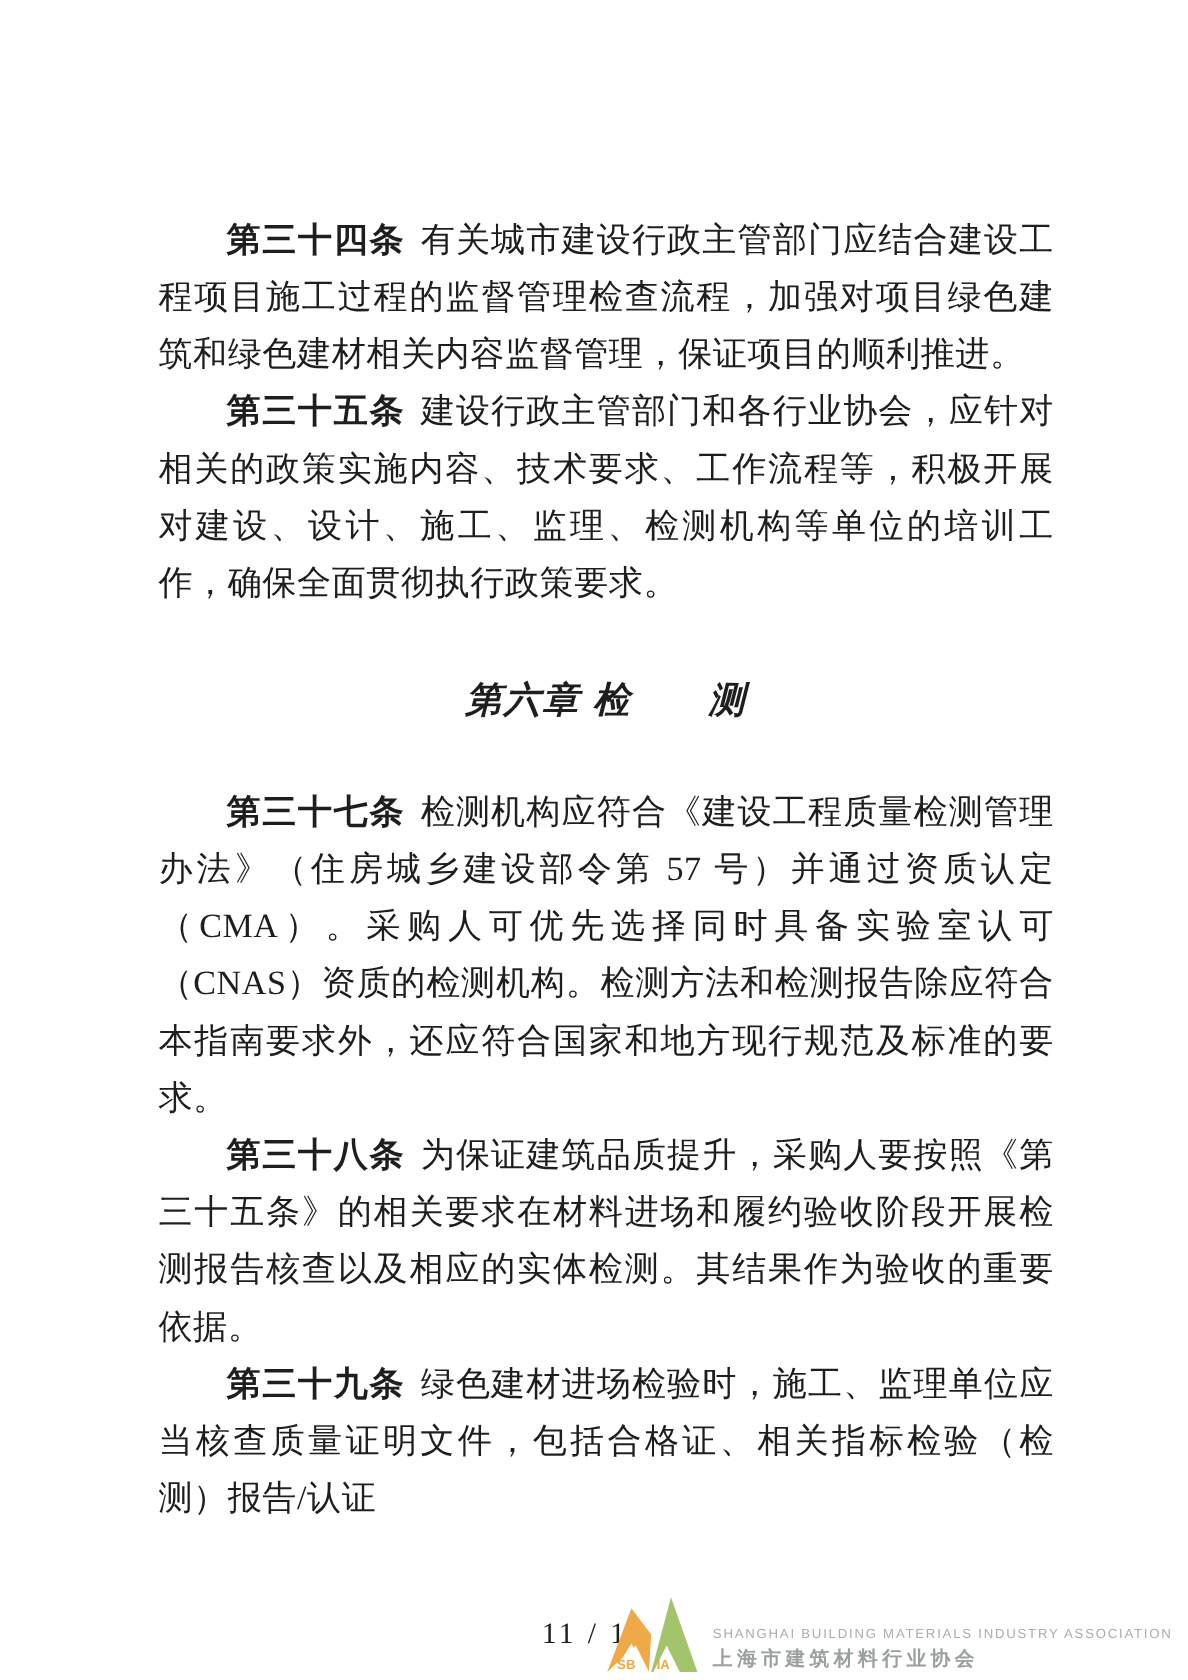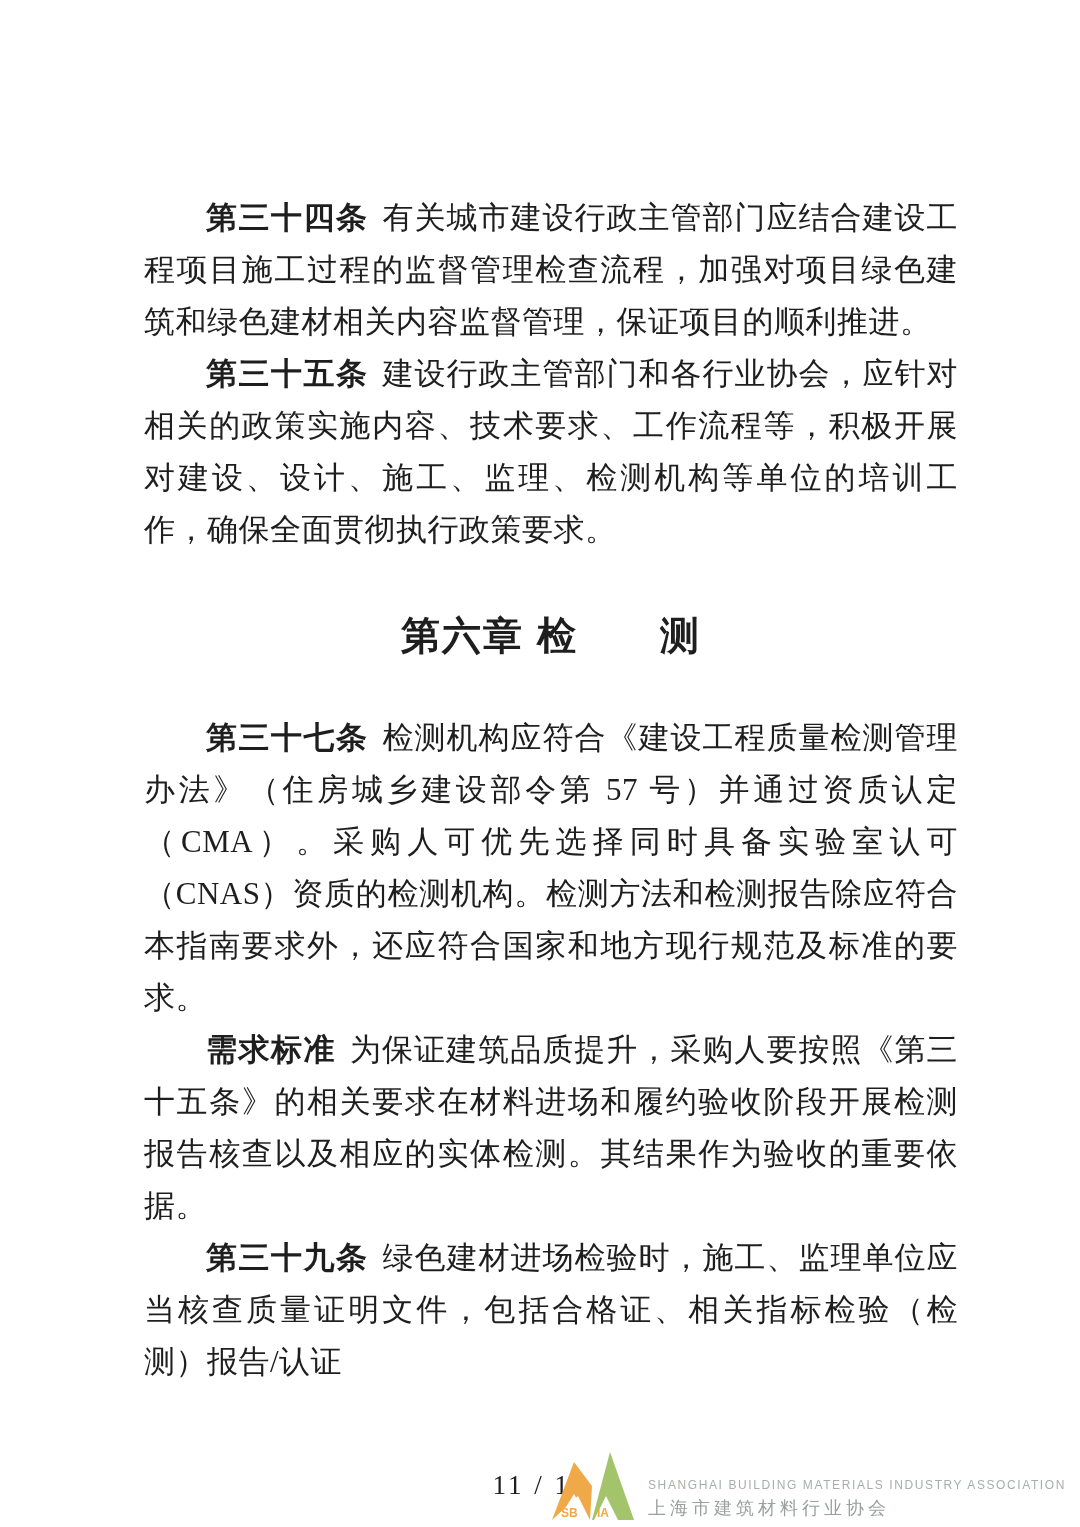--- a/index.html
+++ b/index.html
@@ -37,24 +37,25 @@
     font-family: "Liberation Sans", sans-serif;
     font-weight: bold;
     margin-right: 0.45em;
     letter-spacing: 1px;
   }
   .chapter-heading {
     margin: 56px 0 52px 0;
     text-align: center;
     font-family: "Liberation Sans", sans-serif;
     font-weight: bold;
-    font-size: 39px;
+    font-size: 33px;
     line-height: 48px;
     letter-spacing: 2px;
     color: #1e1e1e;
+    font-style: italic;
   }
   .page-number {
     position: absolute;
     top: 1470px;
     left: 0;
     width: 100%;
     text-align: center;
     font-size: 27px;
     letter-spacing: 3px;
     color: #1e1e1e;
@@ -73,21 +74,21 @@
     font-family: Liberation Sans, sans-serif;
     font-size: 12px;
     letter-spacing: 1.6px;
     color: #a9aeaa;
     white-space: nowrap;
     margin-bottom: 4px;
   }
   .logo-zh {
     font-family: "Liberation Sans", sans-serif;
     font-size: 18px;
-    font-weight: normal;
+    font-weight: bold;
     letter-spacing: 4px;
     color: #9aa19d;
     white-space: nowrap;
   }
   .svg-monogram {
     font-family: "Liberation Sans", sans-serif;
     font-size: 12px;
     font-weight: bold;
   }
 </style>
@@ -100,21 +101,21 @@
 
     <p class="article"><span class="term">第三十四条</span><span>有关城市建设行政主管部门应结合建设工程项目施工过程的监督管理检查流程，加强对项目绿色建筑和绿色建材相关内容监督管理，保证项目的顺利推进。</span></p>
 
     <p class="article"><span class="term">第三十五条</span><span>建设行政主管部门和各行业协会，应针对相关的政策实施内容、技术要求、工作流程等，积极开展对建设、设计、施工、监理、检测机构等单位的培训工作，确保全面贯彻执行政策要求。</span></p>
 
     <div class="chapter-heading">第六章 检　　测</div>
 
 
     <p class="article"><span class="term">第三十七条</span><span>检测机构应符合《建设工程质量检测管理办法》（住房城乡建设部令第 57 号）并通过资质认定（CMA）。采购人可优先选择同时具备实验室认可（CNAS）资质的检测机构。检测方法和检测报告除应符合本指南要求外，还应符合国家和地方现行规范及标准的要求。</span></p>
 
-    <p class="article"><span class="term">需求标准</span><span>为保证建筑品质提升，采购人要按照《第三十五条》的相关要求在材料进场和履约验收阶段开展检测报告核查以及相应的实体检测。其结果作为验收的重要依据。</span></p>
+    <p class="article"><span class="term">第三十八条</span><span>为保证建筑品质提升，采购人要按照《第三十五条》的相关要求在材料进场和履约验收阶段开展检测报告核查以及相应的实体检测。其结果作为验收的重要依据。</span></p>
 
     <p class="article"><span class="term">第三十九条</span><span>绿色建材进场检验时，施工、监理单位应当核查质量证明文件，包括合格证、相关指标检验（检测）报告/认证</span></p>
 
   </div>
 
   <div class="page-number">11 / 13</div>
 
   <div class="footer-logo">
     <svg class="logo-mark" width="88" height="76" viewBox="0 0 88 76" xmlns="http://www.w3.org/2000/svg">
 

